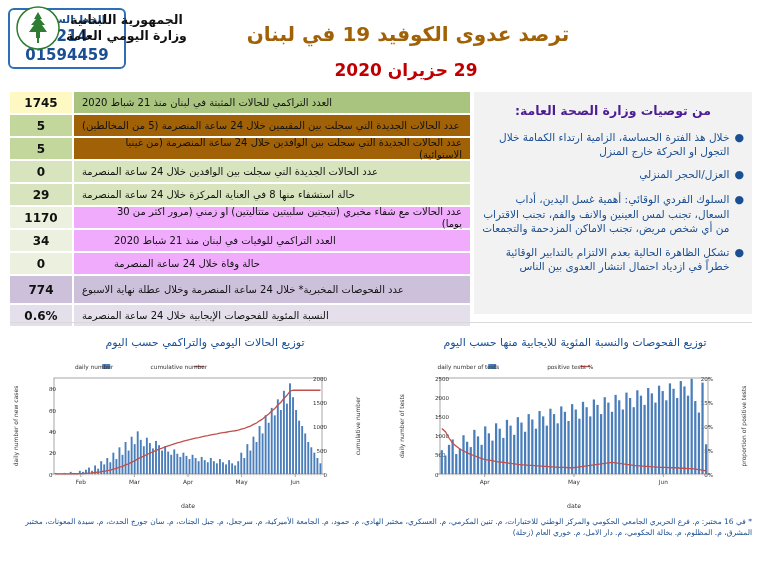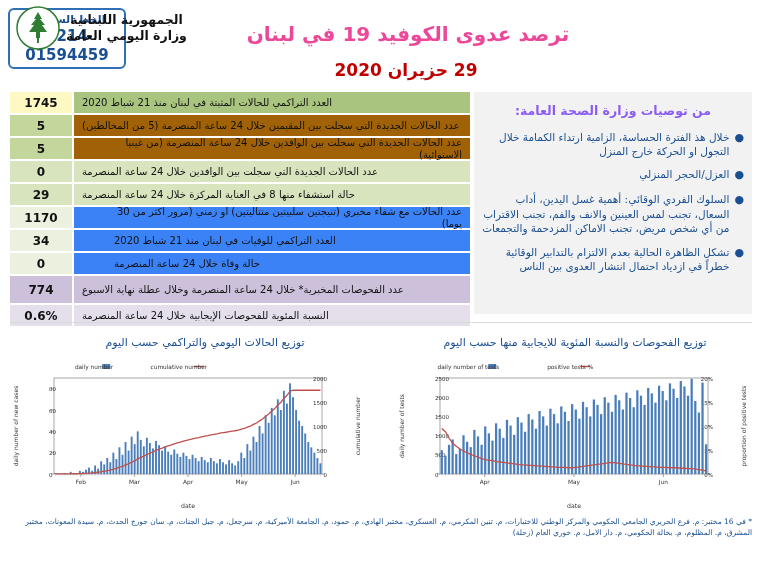--- a/index.html
+++ b/index.html
@@ -25,36 +25,36 @@
     position:absolute;top:6px;left:16px;width:190px;
     display:flex;align-items:center;justify-content:flex-end;gap:6px;
   }
   .gov-text{text-align:center;line-height:1.3;}
   .gov-l1{font-size:12.5px;font-weight:bold;color:#111;}
   .gov-l2{font-size:12.5px;font-weight:bold;color:#111;}
   .cedar{width:44px;height:44px;display:block;}
 
   .main-title{
     position:absolute;top:22px;left:196px;right:142px;
-    text-align:center;font-size:20px;font-weight:bold;color:#ec4899;
+    text-align:center;font-size:20px;font-weight:bold;color:#a16207;
     letter-spacing:0;
   }
   .date-title{
     position:absolute;top:60px;left:200px;right:150px;
     text-align:center;font-size:17px;font-weight:bold;color:#c00000;
   }
 
   
   .reco{
     position:absolute;top:92px;right:10px;width:278px;height:222px;
     background:#f2f2f2;border:0;
     padding:6px 8px 6px 8px;box-sizing:border-box;
   }
   .reco-title{
-    text-align:center;font-size:12.5px;font-weight:bold;color:#8b5cf6;
+    text-align:center;font-size:12.5px;font-weight:bold;color:#4c1d95;
     margin:4px 0 10px 0;line-height:1.4;
   }
   .reco-list{margin:0;padding:0;list-style:none;}
   .reco-item{
     display:flex;align-items:flex-start;gap:5px;
     margin-bottom:9px;
   }
   .bullet{color:#1a4f93;font-size:11px;line-height:1.35;padding-top:1px;}
   .reco-text{
     font-size:10.5px;color:#1a4f93;line-height:1.38;text-align:right;flex:1;
@@ -69,21 +69,21 @@
     flex:1;display:flex;align-items:center;justify-content:flex-end;
     padding:0 8px;font-size:10px;color:#111;text-align:right;line-height:1.15;
   }
   .svalue{
     width:62px;display:flex;align-items:center;justify-content:center;
     font-size:12px;font-weight:bold;color:#111;margin-right:2px;
   }
   .g1 .slabel{background:#a9c47f;} .g1 .svalue{background:#fef9c3;}
   .g2 .slabel{background:#a16207;} .g2 .svalue{background:#c3d69b;}
   .g3 .slabel{background:#d7e4bd;} .g3 .svalue{background:#d7e4bd;}
-  .g4 .slabel{background:#3b82f6;padding-left:40px;} .g4 .svalue{background:#ebf1de;}
+  .g4 .slabel{background:#f0abfc;padding-left:40px;} .g4 .svalue{background:#ebf1de;}
   .p1 .slabel{background:#ccc0da;} .p1 .svalue{background:#ccc0da;}
   .p2 .slabel{background:#e5dfec;} .p2 .svalue{background:#e5dfec;}
   .srow.tall{height:27px;}
 
   
   .chart-title{
     position:absolute;font-size:11px;color:#1a4f93;font-weight:normal;
   }
   .chart-box{position:absolute;background:#ffffff;}
   .chart-svg{display:block;}

